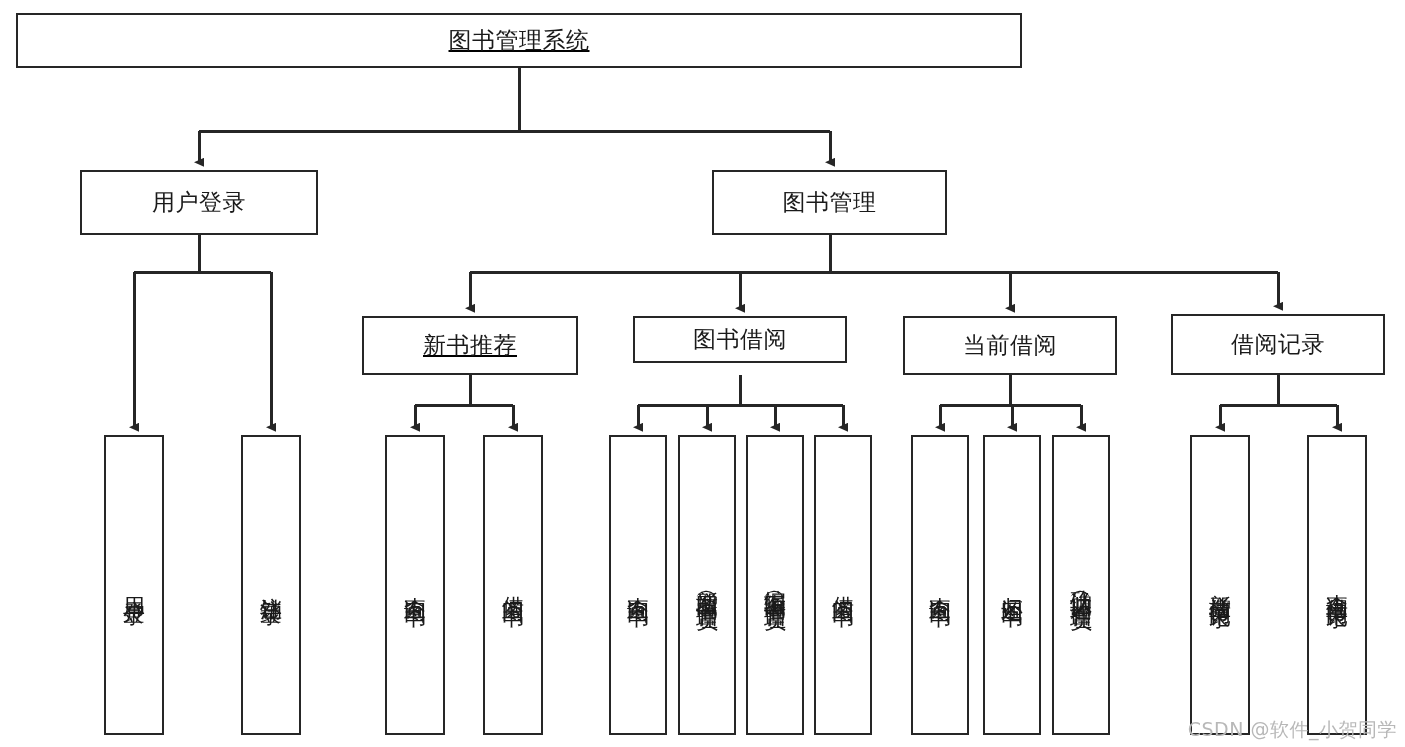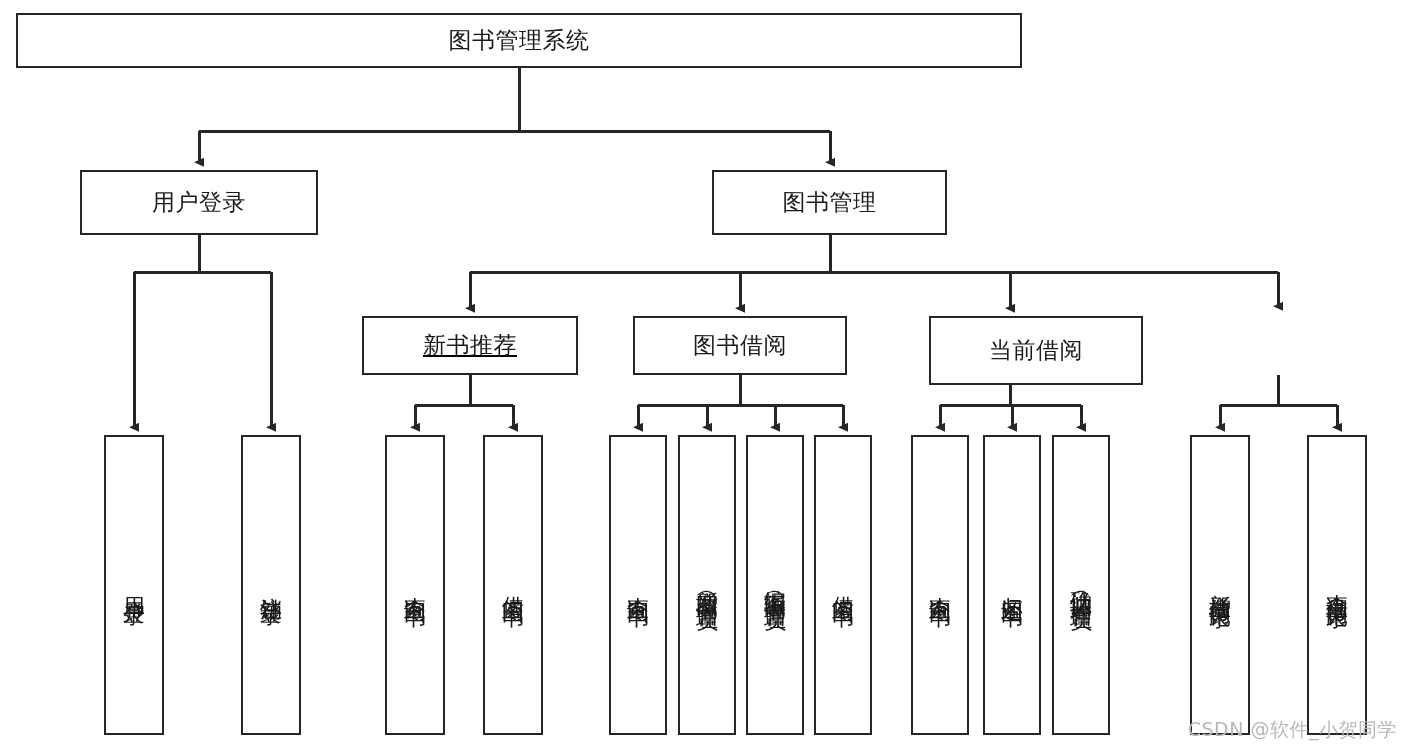--- a/index.html
+++ b/index.html
@@ -117,39 +117,42 @@
       <path d="M 1012 405 L 1012 427" marker-end="url(#arrowhead)"></path>
       <path d="M 1081 405 L 1081 427" marker-end="url(#arrowhead)"></path>
 
       <path d="M 1278 375 L 1278 405"></path>
       <path d="M 1220 405 L 1337 405"></path>
       <path d="M 1220 405 L 1220 427" marker-end="url(#arrowhead)"></path>
       <path d="M 1337 405 L 1337 427" marker-end="url(#arrowhead)"></path>
     </g>
   </svg>
 
-  <div class="node horiz" style="left:16px; top:13px; width:1006px; height:55px;">
+  <div class="node horiz" style="left:16px; top:13px; width:1006px; height:55px;text-decoration:underline;">
     <span class="node-label">图书管理系统</span>
   </div>
 
   <div class="node horiz" style="left:80px; top:170px; width:238px; height:65px;">
     <span class="node-label">用户登录</span>
   </div>
   <div class="node horiz" style="left:712px; top:170px; width:235px; height:65px;">
     <span class="node-label">图书管理</span>
   </div>
 
   <div class="node horiz" style="left:362px; top:316px; width:216px; height:59px;text-decoration:underline;">
     <span class="node-label">新书推荐</span>
   </div>
-  <div class="node horiz" style="left:633px; top:316px; width:214px; height:59px;">
+  <div class="node horiz" style="left:633px; top:316px; width:214px; height:47px;">
     <span class="node-label">图书借阅</span>
   </div>
-  <div class="node horiz" style="left:903px; top:316px; width:214px; height:69px;margin-left:26px;">
+  <div class="node horiz" style="left:903px; top:316px; width:214px; height:59px;">
     <span class="node-label">当前借阅</span>
+  </div>
+  <div class="node horiz" style="left:1171px; top:314px; width:214px; height:61px;">
+    <span class="node-label">借阅记录</span>
   </div>
 
   <div class="node vert" style="left:104px; top:435px; width:60px; height:300px;">
     <span class="node-label">用户登录</span>
   </div>
   <div class="node vert" style="left:241px; top:435px; width:60px; height:300px;">
     <span class="node-label">注销登录</span>
   </div>
 
   <div class="node vert" style="left:385px; top:435px; width:60px; height:300px;">

